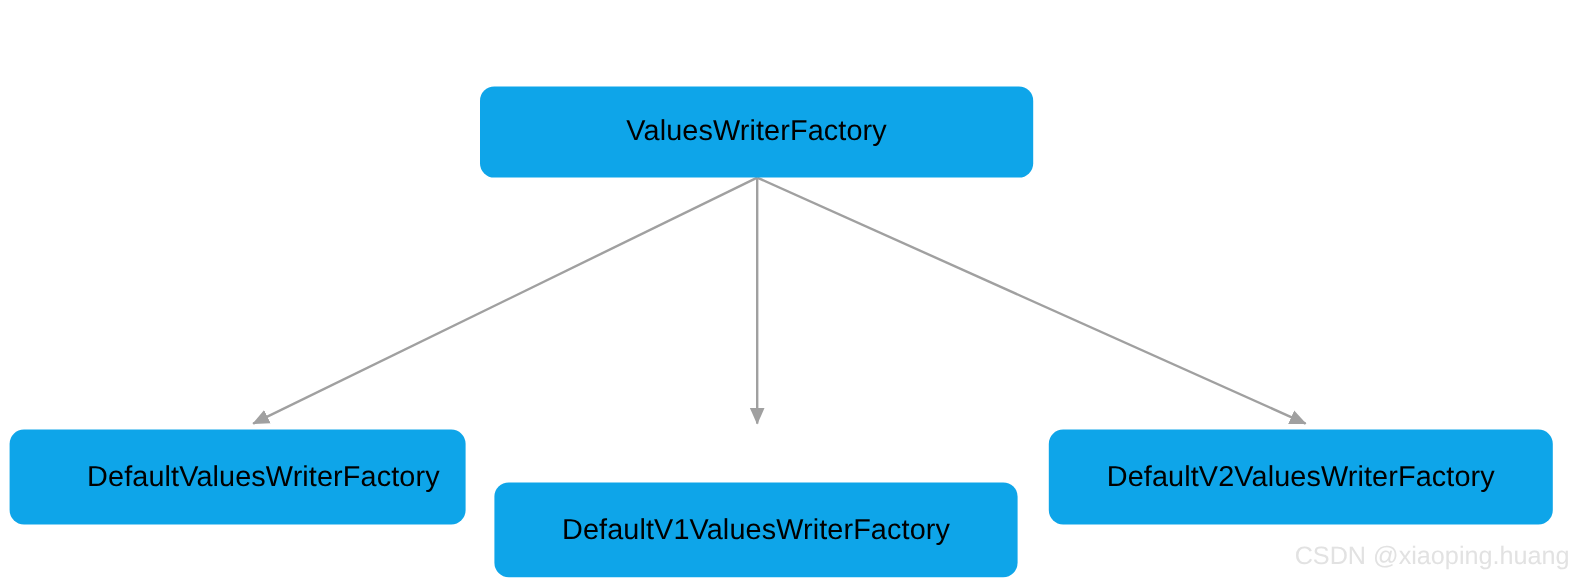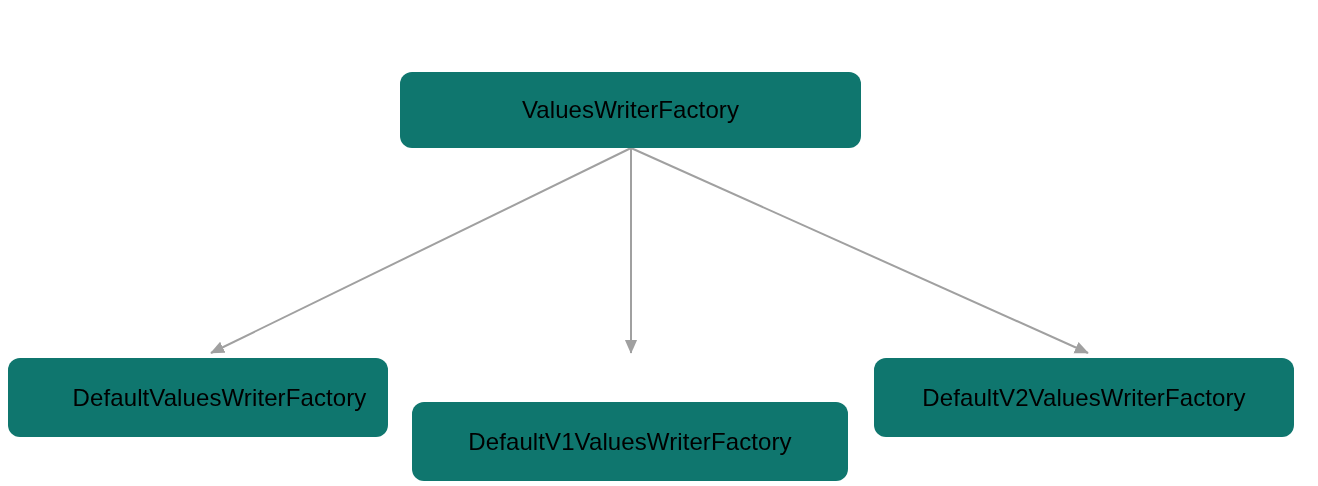--- a/index.html
+++ b/index.html
@@ -21,21 +21,21 @@
     position: absolute;
     left: 0;
     top: 0;
     width: 1318px;
     height: 486px;
     pointer-events: none;
   }
   .node {
     position: absolute;
     box-sizing: border-box;
-    background: #0f766e;
+    background: #0ea5e9;
     border-radius: 12px;
     display: flex;
     align-items: center;
     justify-content: center;
     color: #000000;
     font-size: 24px;
     font-family: "Liberation Sans", sans-serif;
     font-weight: 400;
     line-height: 1;
     letter-spacing: 0.1px;
@@ -106,14 +106,15 @@
   </div>
 
   <div class="node" id="node-child-1">
     <span>DefaultV1ValuesWriterFactory</span>
   </div>
 
   <div class="node" id="node-child-2">
     <span>DefaultV2ValuesWriterFactory</span>
   </div>
 
+  <div id="watermark">CSDN @xiaoping.huang</div>
 
 </div>
 
 </body></html>

